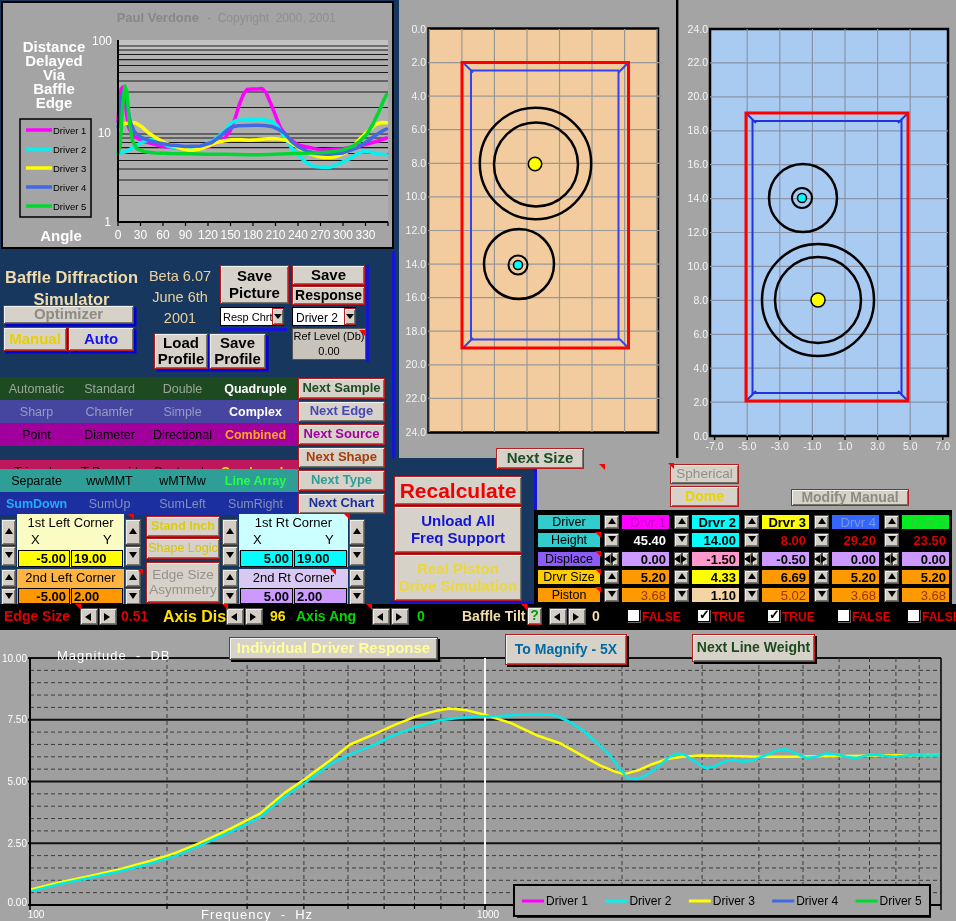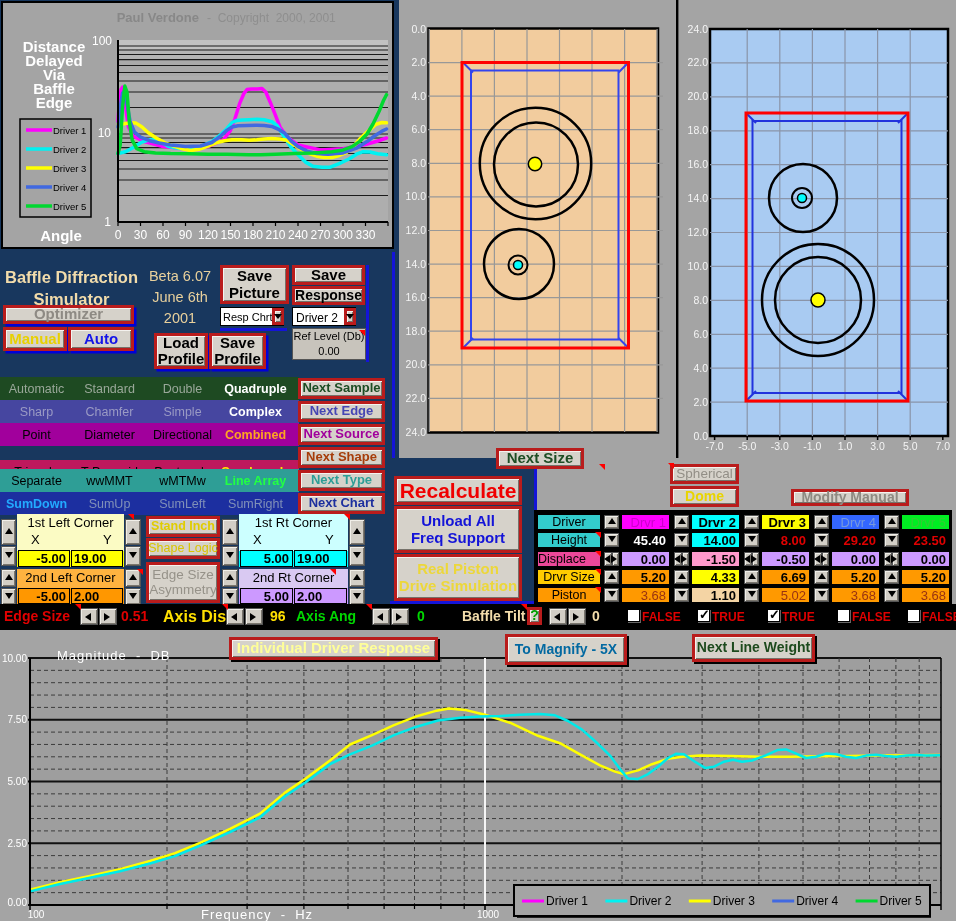--- a/index.html
+++ b/index.html
@@ -6,21 +6,21 @@
 .abs{position:absolute}
 .wlab{font:12px "Liberation Sans",sans-serif;fill:#fff}
 .leglab{font:9.5px "Liberation Sans",sans-serif;fill:#000}
 .waxlab{font:10.5px "Liberation Sans",sans-serif;fill:#f4f4f4}
 .wsm{font:10px "Liberation Sans",sans-serif;fill:#fff}
 .wmid{font:13px "Liberation Sans",sans-serif;fill:#fff;letter-spacing:1px}
 .wbig{font:bold 15px "Liberation Sans",sans-serif;fill:#fff}
 .blab{font:12px "Liberation Sans",sans-serif;fill:#000}
 .ttl{font:bold 13px "Liberation Sans",sans-serif;text-anchor:end}
 .ttl2{font:12px "Liberation Sans",sans-serif}
-.btn{position:absolute;background:#d6d2ca;border:3px solid #b91c1c;
+.btn{position:absolute;background:#d6d2ca;border:1px solid #b91c1c;
  box-shadow:inset 1px 1px 0 #f4f2ee,inset -1px -1px 0 #76726a;
  display:flex;align-items:center;justify-content:center;text-align:center;line-height:1.1}
 .bshadow{box-shadow:inset 1px 1px 0 #f4f2ee,inset -1px -1px 0 #76726a,2px 2px 0 #000}
 .nshadow{box-shadow:inset 1px 1px 0 #f4f2ee,inset -1px -1px 0 #76726a,2.5px 2.5px 0 #0000d8}
 .spin{position:absolute;background:#d2cec6;border:1px solid #555;box-shadow:inset 1px 1px 0 #f0eee8,inset -1px -1px 0 #7a766e}
 .tri{position:absolute;width:0;height:0}
 .row{position:absolute;left:0;width:299px;height:23px;display:flex;align-items:center}
 .row span{flex:0 0 73px;text-align:center;font-size:12.5px}
 .cell{position:absolute;border:1px solid #000;font-weight:bold;font-size:13px;display:flex;align-items:center;justify-content:flex-end;padding-right:3px}
 .redtri{position:absolute;width:0;height:0;border-left:6px solid transparent;border-top:6px solid #f00}
@@ -491,21 +491,21 @@
 <div class="btn" style="left:394px;top:554px;width:128px;height:47px;color:#ecd73a;font-size:15px;font-weight:bold">Real Piston<br>Drive Simulation</div>
 <div class="btn" style="left:496px;top:448px;width:88px;height:21px;color:#1d4d24;font-size:15px;font-weight:bold">Next Size</div>
 <div class="btn" style="left:670px;top:464px;width:69px;height:20px;color:#928e86;font-size:13.5px">Spherical</div>
 <div class="btn" style="left:670px;top:486px;width:69px;height:21px;color:#e8d400;font-size:14px;font-weight:bold">Dome</div>
 <div class="btn" style="left:791px;top:489px;width:118px;height:17px;color:#8e8a82;font-size:14px;font-weight:bold">Modify Manual</div>
 <div class="redtri" style="left:599px;top:464px"></div>
 <div class="redtri" style="left:668px;top:463px"></div>
 <div class="abs" style="left:534px;top:510px;width:418px;height:95px;background:#000"></div>
 <div class="abs" style="left:537px;top:514px;width:64px;height:16px;background:#33cccc;border:1px solid #000;text-align:center;font-size:12.5px;line-height:14px">Driver</div>
 <div class="abs" style="left:537px;top:532px;width:64px;height:16px;background:#33cccc;border:1px solid #000;text-align:center;font-size:12.5px;line-height:14px">Height</div>
-<div class="abs" style="left:537px;top:551px;width:64px;height:16px;background:#ec4899;border:1px solid #000;text-align:left;font-size:12.5px;line-height:14px">Displace</div>
+<div class="abs" style="left:537px;top:551px;width:64px;height:16px;background:#8b5cf6;border:1px solid #000;text-align:center;font-size:12.5px;line-height:14px">Displace</div>
 <div class="abs" style="left:537px;top:569px;width:64px;height:16px;background:#ffcc00;border:1px solid #000;text-align:center;font-size:12.5px;line-height:14px">Drvr Size</div>
 <div class="abs" style="left:537px;top:587px;width:64px;height:16px;background:#ff9900;border:1px solid #000;text-align:center;font-size:12.5px;line-height:14px">Piston</div>
 <div class="abs" style="left:603px;top:514px;width:17px;height:16px;background:#ff00ff;border:1px solid #000"></div>
 <div class="spin" style="left:604px;top:515px;width:15px;height:14px"></div>
 <div class="tri" style="left:607.5px;top:518.0px;border-left:4px solid transparent;border-right:4px solid transparent;border-bottom:6px solid #000"></div>
 <div class="abs" style="left:603px;top:532px;width:17px;height:16px;background:#000;border:1px solid #000"></div>
 <div class="spin" style="left:604px;top:533px;width:15px;height:14px"></div>
 <div class="tri" style="left:607.5px;top:536.0px;border-left:4px solid transparent;border-right:4px solid transparent;border-top:6px solid #000"></div>
 <div class="abs" style="left:603px;top:551px;width:17px;height:16px;background:#cc99ff;border:1px solid #000"></div>
 <div class="spin" style="left:604px;top:552px;width:7.5px;height:14px"></div>

